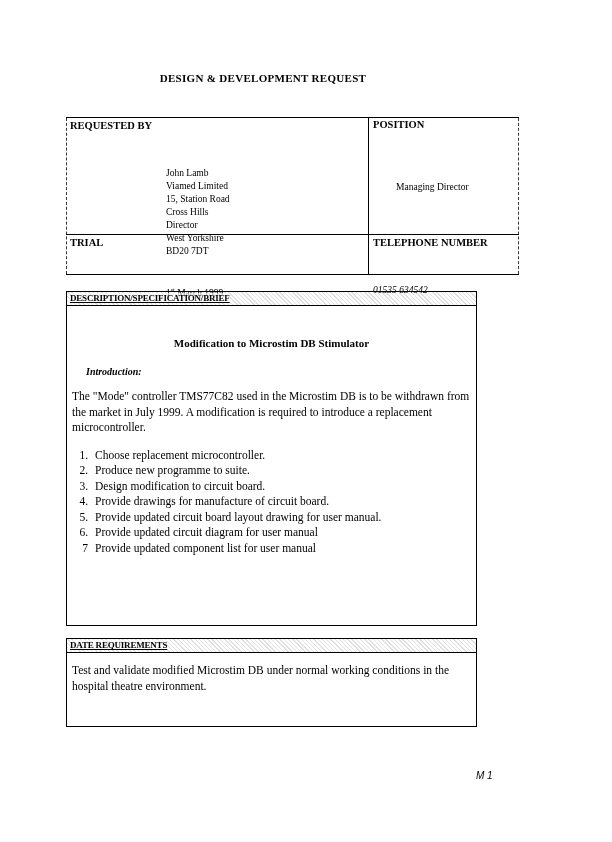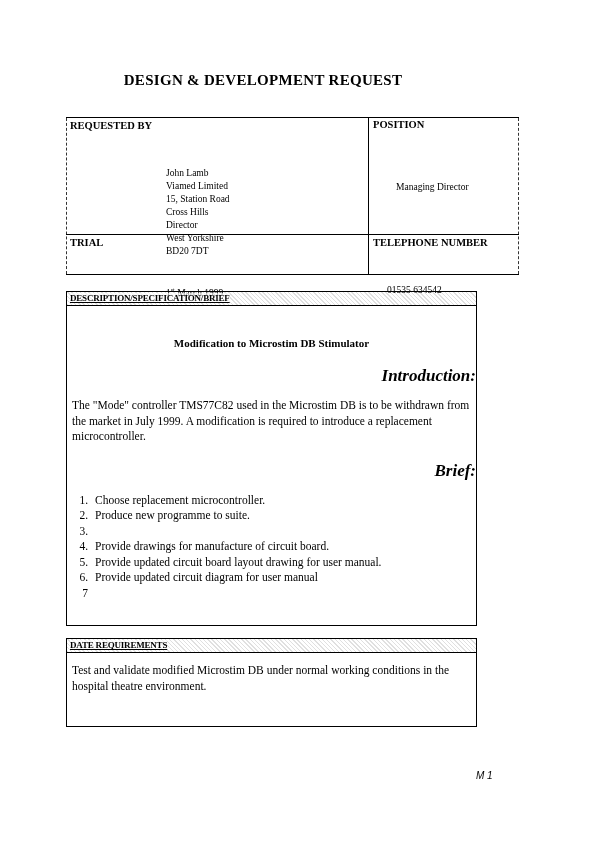--- a/index.html
+++ b/index.html
@@ -13,21 +13,21 @@
       position: relative;
       overflow: hidden;
       font-family: "Liberation Serif", "DejaVu Serif", serif;
       color: #000000;
     }
     .abs { position: absolute; }
     .title {
       left: 0; width: 516px; top: 72px;
       text-align: center;
       font-weight: bold;
-      font-size: 15px;
+      font-size: 11px;
       letter-spacing: 0.3px;
       padding-left: 10px;
       box-sizing: border-box;
     }
     
     .info-table {
       left: 66px; top: 117px;
       width: 453px; height: 158px;
       border-top: 1.5px solid #000;
       border-bottom: 1.5px solid #000;
@@ -80,23 +80,22 @@
     }
     .desc-title {
       text-align: center;
       font-weight: bold;
       font-size: 11px;
       margin-top: 31px;
     }
     .section-heading {
       font-weight: bold;
       font-style: italic;
-      font-size: 17px;
-      margin-left: 5px;
-      text-align: right;
+      font-size: 10px;
+      margin-left: 19px;
     }
     .para {
       font-size: 11.5px;
       line-height: 15.5px;
       margin-left: 5px;
       margin-right: 2px;
     }
     .brief-list {
       list-style: none;
       margin: 0;
@@ -136,55 +135,56 @@
     <span class="addr-line">BD20 7DT</span>
   </div>
 
   <div class="abs label" style="left:307px; top:1px;">POSITION</div>
   <div class="abs small" style="left:330px; top:28px;">Managing Director</div>
 
   <div class="abs label" style="left:4px; top:119px;">TRIAL</div>
   <div class="abs small" style="left:100px; top:131px;"><span>1</span><sup style="font-size:6px;">st</sup><span> March 1999</span></div>
 
   <div class="abs label" style="left:307px; top:119px;">TELEPHONE NUMBER</div>
-  <div class="abs small" style="left:321px; top:131px;">01535 634542</div>
+  <div class="abs small" style="left:307px; top:131px;font-style:italic;">01535 634542</div>
 </div>
 
 <div class="abs box" style="top:291px; height:335px;">
   <div class="box-header"><span>DESCRIPTION/SPECIFICATION/BRIEF</span></div>
   <div class="desc-title">Modification to Microstim DB Stimulator</div>
   <div class="section-heading" style="margin-top:17px;">Introduction:</div>
   <div class="para" style="margin-top:12px;">The "Mode" controller TMS77C82 used in the Microstim DB is to be withdrawn from the market in July 1999. A modification is required to introduce a replacement microcontroller.</div>
-  <div class="section-heading" style="margin-top:16px;">Brief:</div>
   <ul class="brief-list" style="margin-top:12px;">
     <li>
         <span class="num">1.</span>
         <span>Choose replacement microcontroller.</span>
       </li>
     <li>
         <span class="num">2.</span>
         <span>Produce new programme to suite.</span>
       </li>
     <li>
         <span class="num">3.</span>
+        <span>Design modification to circuit board.</span>
       </li>
     <li>
         <span class="num">4.</span>
         <span>Provide drawings for manufacture of circuit board.</span>
       </li>
     <li>
         <span class="num">5.</span>
         <span>Provide updated circuit board layout drawing for user manual.</span>
       </li>
     <li>
         <span class="num">6.</span>
         <span>Provide updated circuit diagram for user manual</span>
       </li>
     <li>
         <span class="num">7</span>
+        <span>Provide updated component list for user manual</span>
       </li>
   </ul>
 </div>
 
 <div class="abs box" style="top:638px; height:89px;">
   <div class="box-header"><span>DATE REQUIREMENTS</span></div>
   <div class="para" style="margin-top:10px;">Test and validate modified Microstim DB under normal working conditions in the hospital theatre environment.</div>
 </div>
 
 <div class="abs page-mark">M 1</div>

